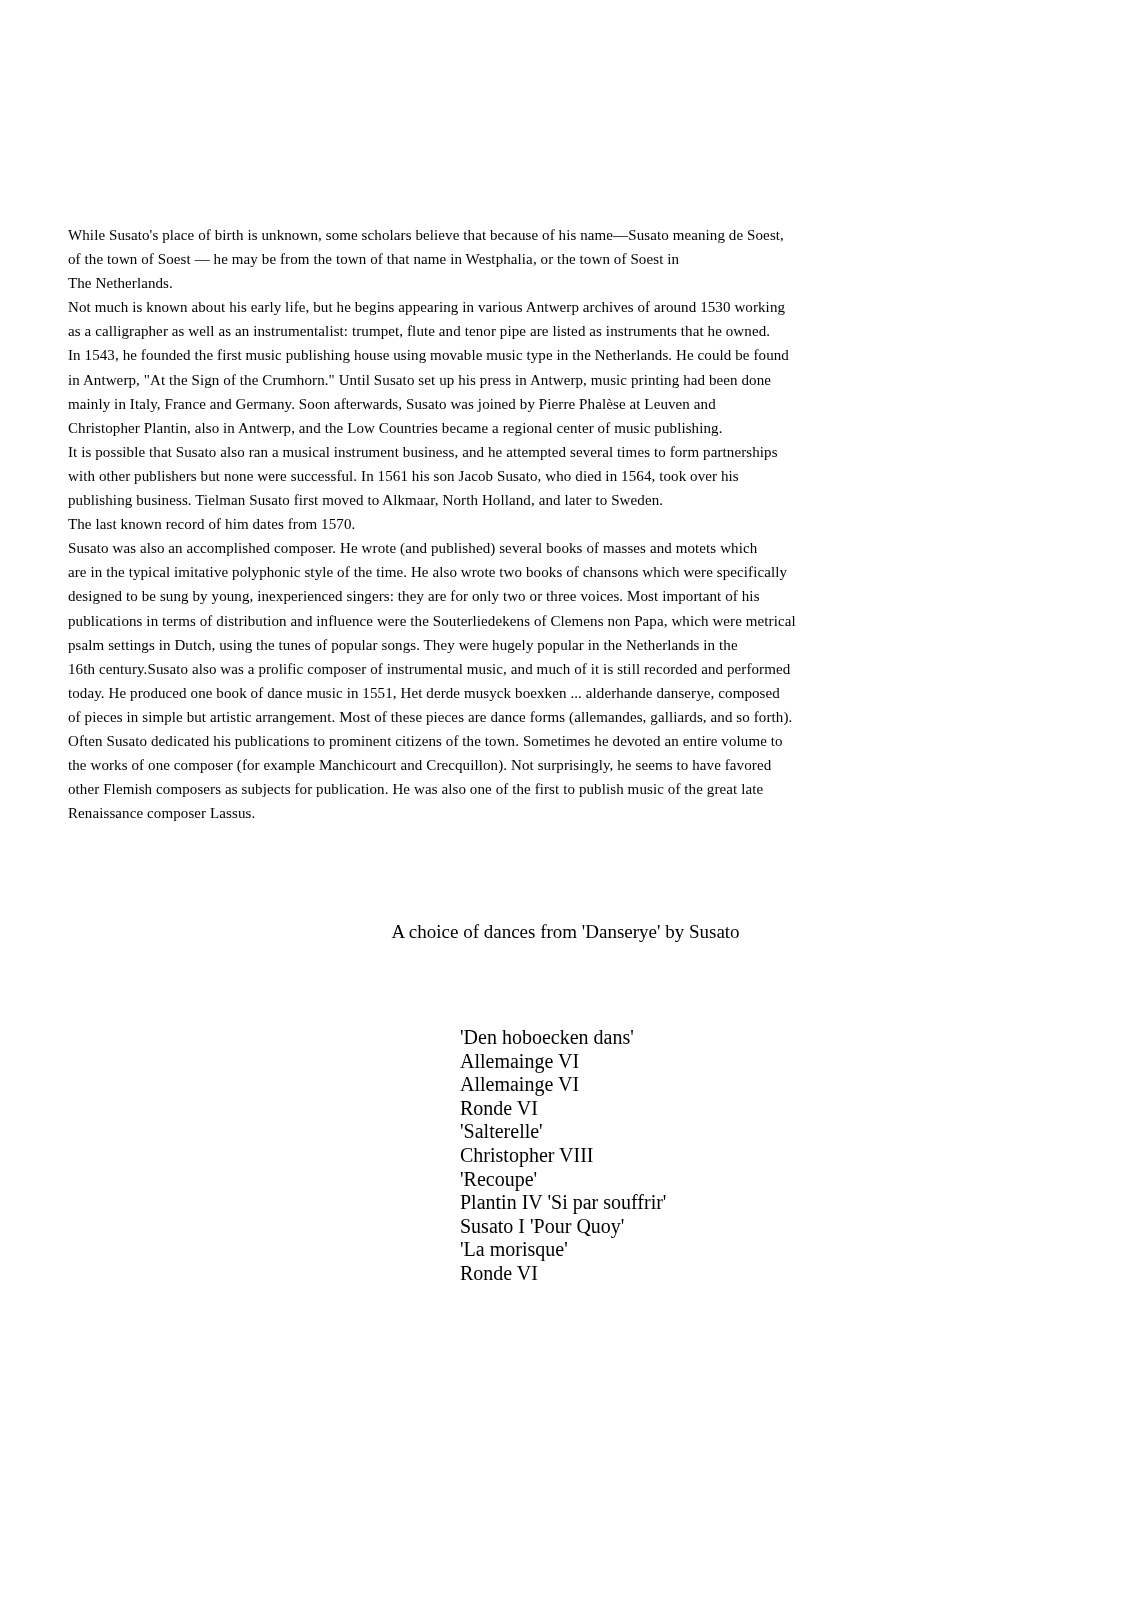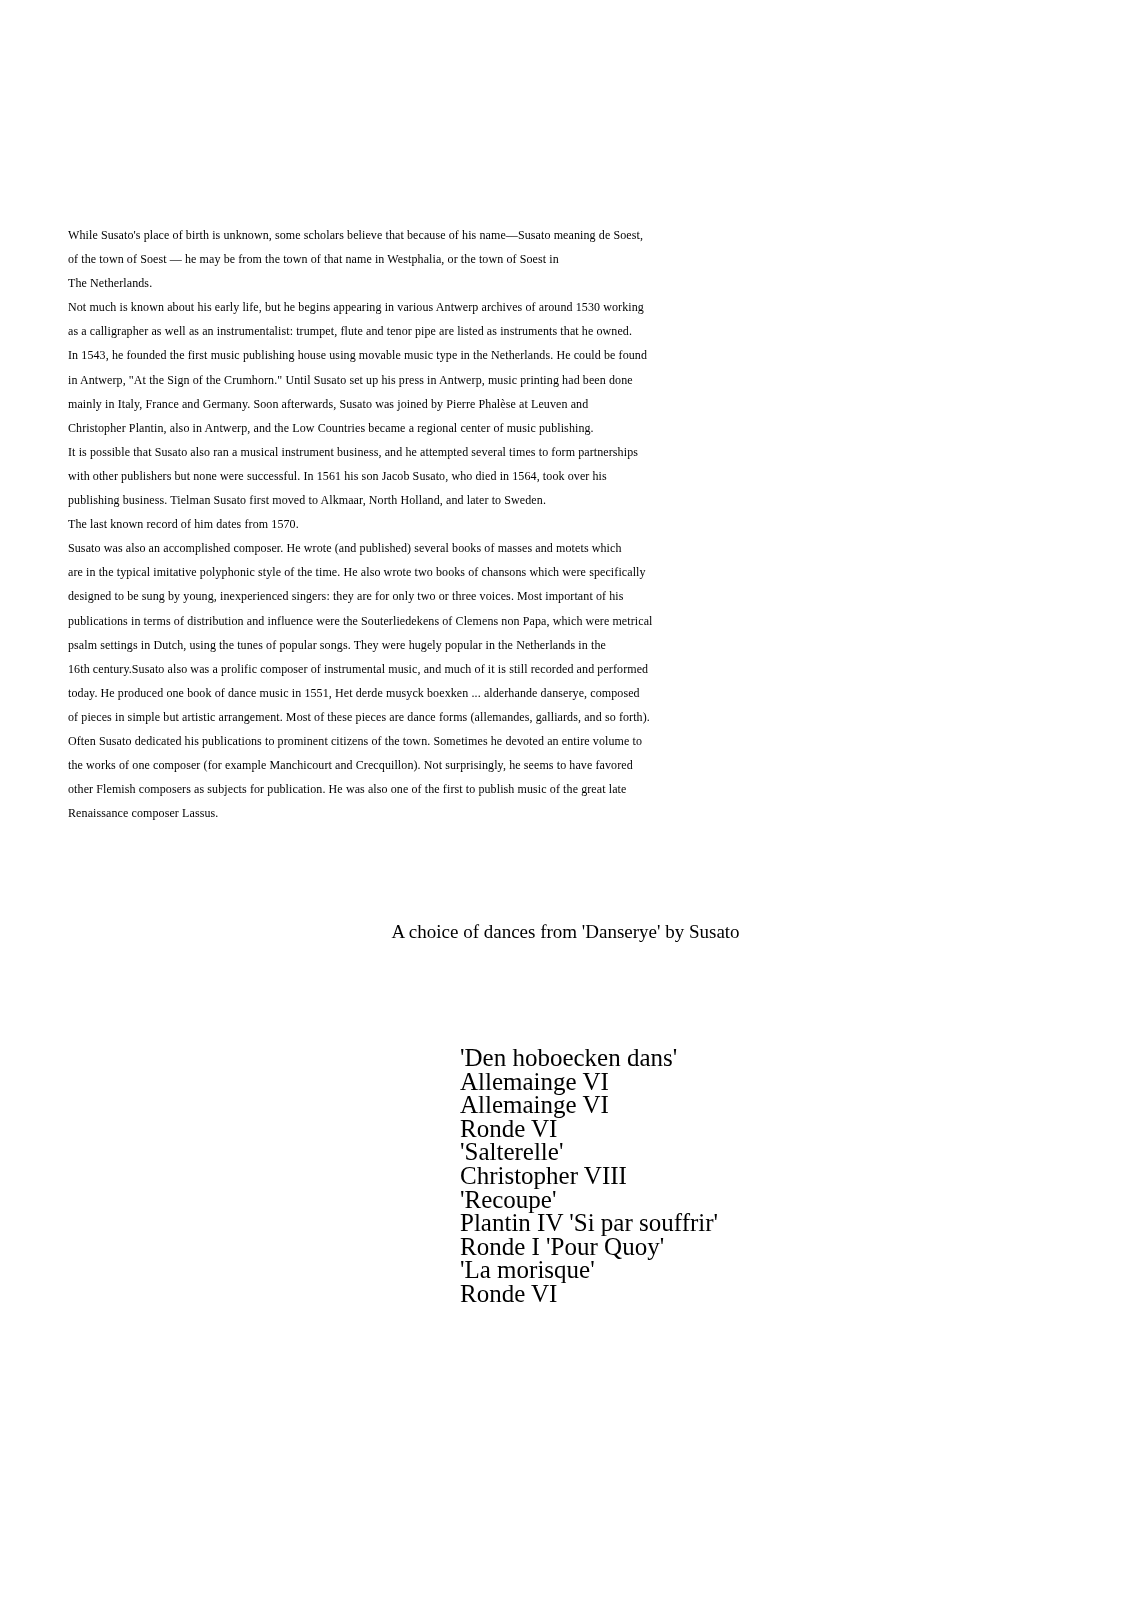--- a/index.html
+++ b/index.html
@@ -13,41 +13,40 @@
     background: #ffffff;
     color: #000000;
     font-family: "Liberation Serif", "DejaVu Serif", serif;
     overflow: hidden;
   }
   .body-text {
     position: absolute;
     left: 68px;
     top: 223px;
     width: 1005px;
-    font-size: 12px;
+    font-size: 15px;
     line-height: 24.1px;
     white-space: pre-line;
     letter-spacing: 0.1px;
   }
   .section-heading {
     position: absolute;
     left: 0;
     top: 920px;
     width: 1131px;
     text-align: center;
     font-size: 19px;
     line-height: 24px;
   }
   .dance-list {
     position: absolute;
     left: 460px;
     top: 1026px;
-    font-size: 25px;
+    font-size: 20px;
     line-height: 23.6px;
-    margin-top: 20px;
   }
   .dance-item {
     white-space: nowrap;
   }
 </style>
 </head>
 <body>
 
 <div class="body-text">While Susato's place of birth is unknown, some scholars believe that because of his name—Susato meaning de Soest,
 of the town of Soest — he may be from the town of that name in Westphalia, or the town of Soest in
@@ -79,16 +78,16 @@
 
 <div class="dance-list">
     <div class="dance-item">'Den hoboecken dans'</div>
     <div class="dance-item">Allemainge VI</div>
     <div class="dance-item">Allemainge VI</div>
     <div class="dance-item">Ronde VI</div>
     <div class="dance-item">'Salterelle'</div>
     <div class="dance-item">Christopher VIII</div>
     <div class="dance-item">'Recoupe'</div>
     <div class="dance-item">Plantin IV 'Si par souffrir'</div>
-    <div class="dance-item">Ronde I 'Pour Quoy'</div>
+    <div class="dance-item">Susato I 'Pour Quoy'</div>
     <div class="dance-item">'La morisque'</div>
     <div class="dance-item">Ronde VI</div>
   </div>
 
 </body></html>

